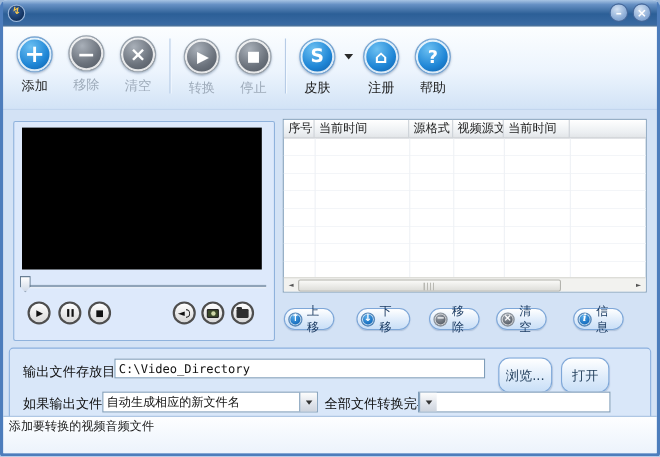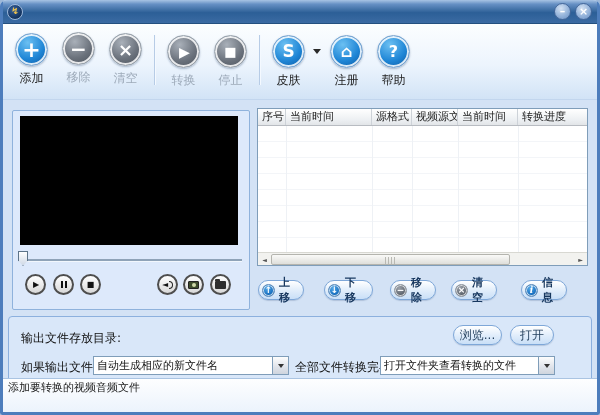--- a/index.html
+++ b/index.html
@@ -170,35 +170,35 @@
     display:flex; align-items:center; padding:0 7px 0 3px; cursor:default;
   }
   .act-ic{
     width:13px; height:13px; border-radius:50%; margin-right:4px; flex:none;
     display:flex; align-items:center; justify-content:center;
     color:#fff; font-size:9px; font-weight:bold; line-height:1;
     box-shadow:inset 0 0 0 1px rgba(255,255,255,.7);
   }
   .act-ic.blue{ background:radial-gradient(circle at 38% 28%, #56aae8, #1a72c2 60%, #0d548f); border:1px solid #5b89b8; }
   .act-ic.gray{ background:radial-gradient(circle at 38% 28%, #9aa1aa, #626972 60%, #474e57); border:1px solid #8b939c; }
-  .act-label{ font-size:11px; font-weight:bold; color:#17375e; }
+  .act-label{ font-size:11px; font-weight:normal; color:#17375e; }
 
   
   .groupbox{
     position:absolute; left:8px; top:316px; width:584px; height:72px;
     background:#d9e7f9; border:1px solid #8cb0de; border-radius:4px;
   }
   .gb-label{ position:absolute; font-size:12px; color:#101010; white-space:nowrap; }
   .dir-input{
     position:absolute; left:95px; top:9px; width:337px; height:18px;
     background:#fff; border:1px solid #7f9db9; font-family:"DejaVu Sans Mono", monospace;
     font-size:11px; color:#111; padding:0 3px; outline:none;
   }
   .pill-btn{
-    position:absolute; top:8px; height:20px; border-radius:10px;
+    position:absolute; top:8px; height:32px; border-radius:10px;
     background:linear-gradient(#ffffff,#e2eefb 50%,#c9dff7);
     border:1px solid #7ea7d8; box-shadow:0 1px 1px rgba(70,100,140,.25);
     font-size:12px; color:#26425f; display:flex; align-items:center; justify-content:center;
     cursor:default;
   }
   .combo{
     position:absolute; height:19px; background:#fff; border:1px solid #7f9db9;
     display:flex; align-items:center;
   }
   .combo .val{
@@ -301,21 +301,20 @@
     </div>
   </div>
 
   <div class="queue">
     <div class="q-header">
       <div class="hcell">序号</div>
       <div class="hcell">当前时间</div>
       <div class="hcell">源格式</div>
       <div class="hcell">视频源文件</div>
       <div class="hcell">当前时间</div>
-      <div class="hcell" style="border-right:none;">转换进度</div>
     </div>
     <div class="q-body"></div>
     <div class="q-scroll">
       <div class="arr">◄</div>
       <div class="q-thumb"></div>
       <div class="arr right">►</div>
     </div>
   </div>
 
   <div class="q-actions">
@@ -336,38 +335,38 @@
       <span class="act-label">清空</span>
     </div>
     <div class="act-btn" style="left:521px; width:46px;">
       <span class="act-ic blue" style="font-style:italic; font-family:'DejaVu Serif', serif;">i</span>
       <span class="act-label">信息</span>
     </div>
   </div>
 
   <div class="groupbox">
     <div class="gb-label" style="left:12px; top:13px;">输出文件存放目录:</div>
+    <input class="dir-input" type="text" value="C:\Video_Directory" style="">
     <div class="pill-btn" style="left:444px; width:49px;">
       <span>浏览...</span>
     </div>
     <div class="pill-btn" style="left:501px; width:44px;">
       <span>打开</span>
     </div>
 
     <div class="gb-label" style="left:12px; top:42px;">如果输出文件存在:</div>
     <div class="combo" style="left:84px; top:39px; width:196px;">
       <span class="val">自动生成相应的新文件名</span>
       <span class="dd">
           <i></i>
         </span>
     </div>
 
     <div class="gb-label" style="left:286px; top:42px;">全部文件转换完毕后:</div>
     <div class="combo" style="left:371px; top:39px; width:175px;">
-      <span class="val">打开文件夹查看转换的文件</span>
       <span class="dd">
           <i></i>
         </span>
     </div>
   </div>
 
   <div class="statusbar">
     <span>添加要转换的视频音频文件</span>
   </div>
 

